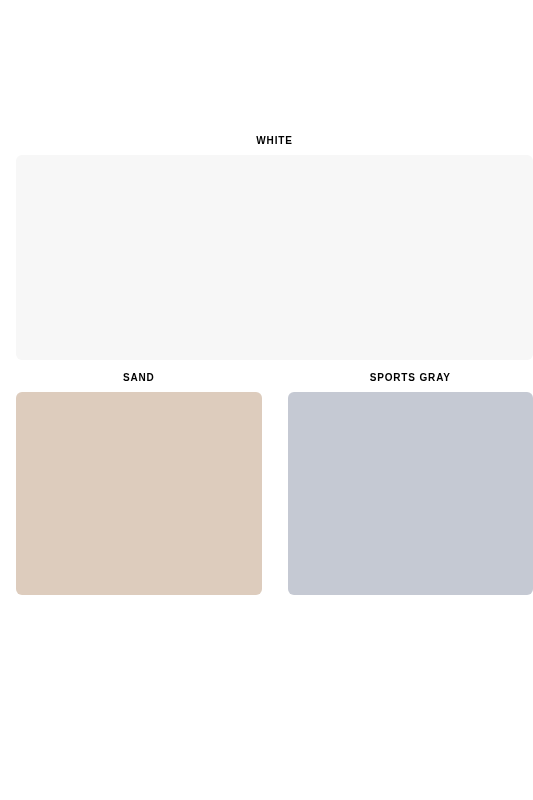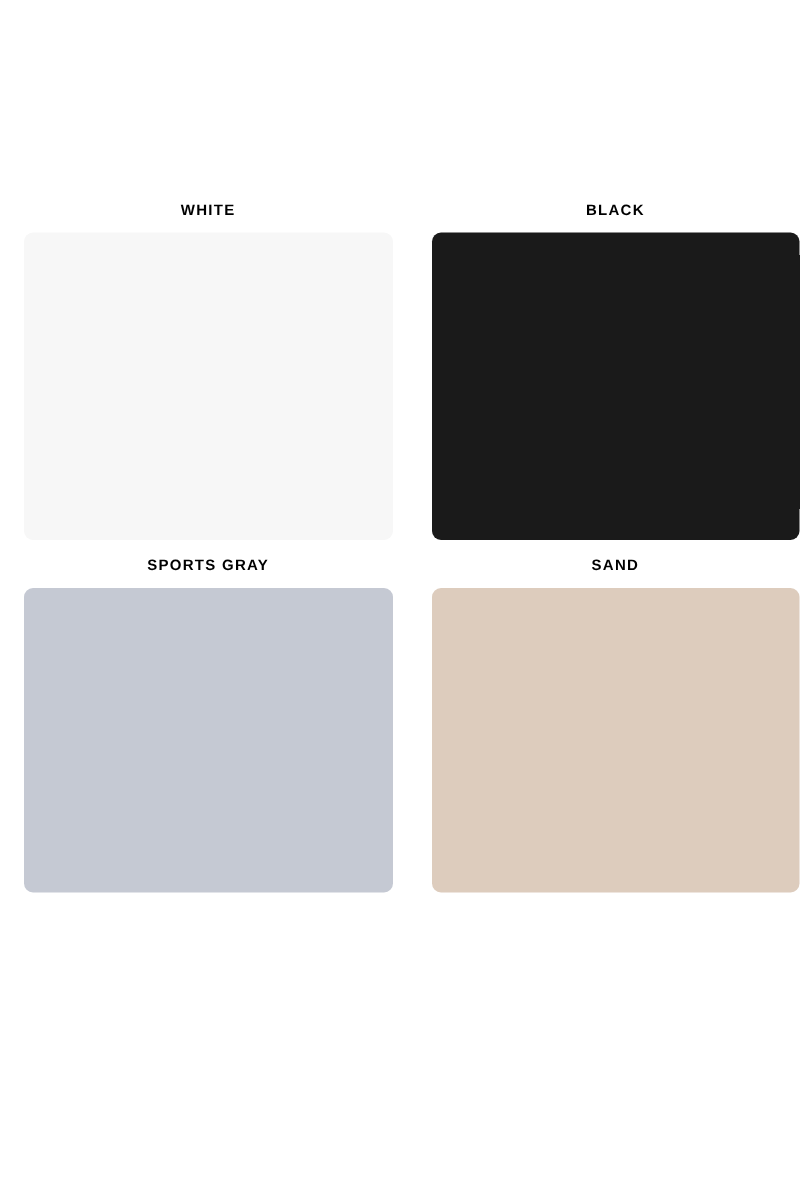--- a/index.html
+++ b/index.html
@@ -79,36 +79,32 @@
 
   <div class="swatch-grid">
 
     <div class="swatch-row swatch-row-1">
 
       <div class="swatch-cell">
         <div class="swatch-label">WHITE</div>
         <div class="swatch-chip" style="background-color: rgb(247, 247, 247);"></div>
       </div>
 
-      <div class="swatch-cell">
-        <div class="swatch-label">BLACK</div>
-        <div class="swatch-chip" style="background-color: rgb(26, 26, 26);"></div>
-      </div>
 
     </div>
 
     <div class="swatch-row swatch-row-2">
 
       <div class="swatch-cell">
-        <div class="swatch-label">SPORTS GRAY</div>
-        <div class="swatch-chip" style="background-color: rgb(197, 201, 211);"></div>
+        <div class="swatch-label">SAND</div>
+        <div class="swatch-chip" style="background-color: rgb(221, 204, 189);"></div>
       </div>
 
       <div class="swatch-cell">
-        <div class="swatch-label">SAND</div>
-        <div class="swatch-chip" style="background-color: rgb(221, 204, 189);"></div>
+        <div class="swatch-label">SPORTS GRAY</div>
+        <div class="swatch-chip" style="background-color: rgb(197, 201, 211);"></div>
       </div>
 
     </div>
 
   </div>
 
 </div>
 
 </body></html>

